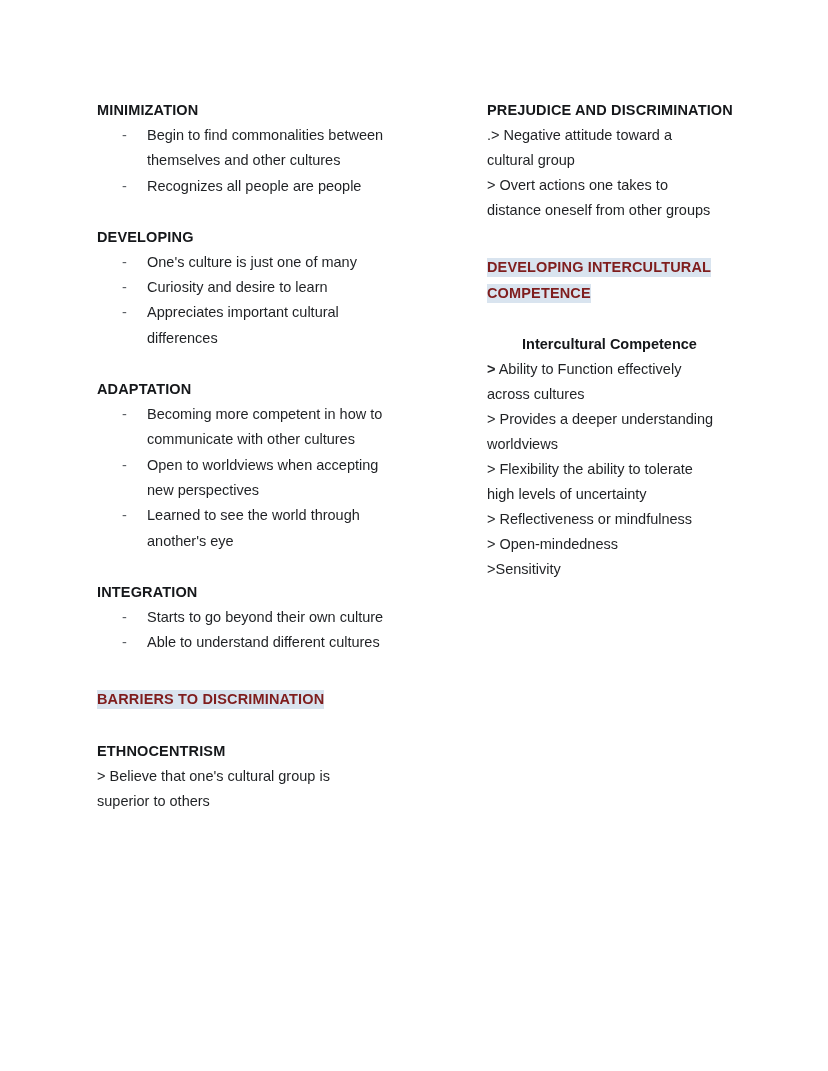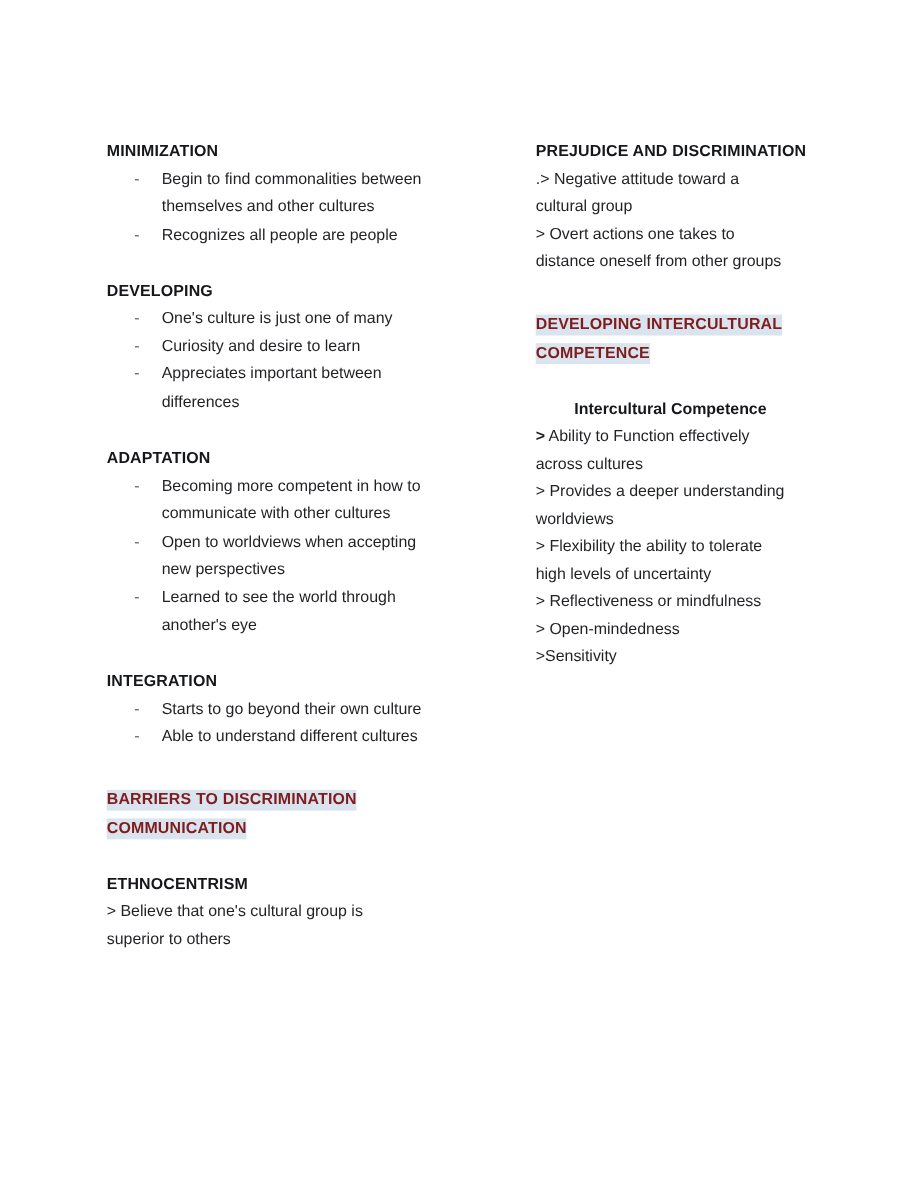--- a/index.html
+++ b/index.html
@@ -12,21 +12,20 @@
     height: 1071px;
     position: relative;
     font-family: "Liberation Sans", sans-serif;
     color: #1b1b1b;
     overflow: hidden;
   }
   .page {
     position: absolute;
     inset: 0;
     background: #ffffff;
-    margin-top: 28px;
   }
   .col {
     position: absolute;
     top: 98px;
   }
   .col-left {
     left: 97px;
     width: 310px;
   }
   .col-right {
@@ -127,21 +126,21 @@
         <li class="bitem">
           <span class="dash">-</span>
           <span>One's culture is just one of many</span>
         </li>
         <li class="bitem">
           <span class="dash">-</span>
           <span>Curiosity and desire to learn</span>
         </li>
         <li class="bitem">
           <span class="dash">-</span>
-          <span>Appreciates important between differences</span>
+          <span>Appreciates important cultural differences</span>
         </li>
       </ul>
     </div>
 
     <div class="gap-lg"></div>
 
     <div>
       <div class="heading">ADAPTATION</div>
       <ul class="blist">
         <li class="bitem">
@@ -172,21 +171,20 @@
           <span class="dash">-</span>
           <span>Able to understand different cultures</span>
         </li>
       </ul>
     </div>
 
     <div class="gap-xl"></div>
 
     <div class="heading-hl">
       <div><span class="hl">BARRIERS TO DISCRIMINATION</span></div>
-      <div><span class="hl">COMMUNICATION</span></div>
     </div>
 
     <div class="gap-lg"></div>
 
     <div>
       <div class="heading">ETHNOCENTRISM</div>
       <div class="line">&gt; Believe that one's cultural group is</div>
       <div class="line">superior to others</div>
     </div>
 

